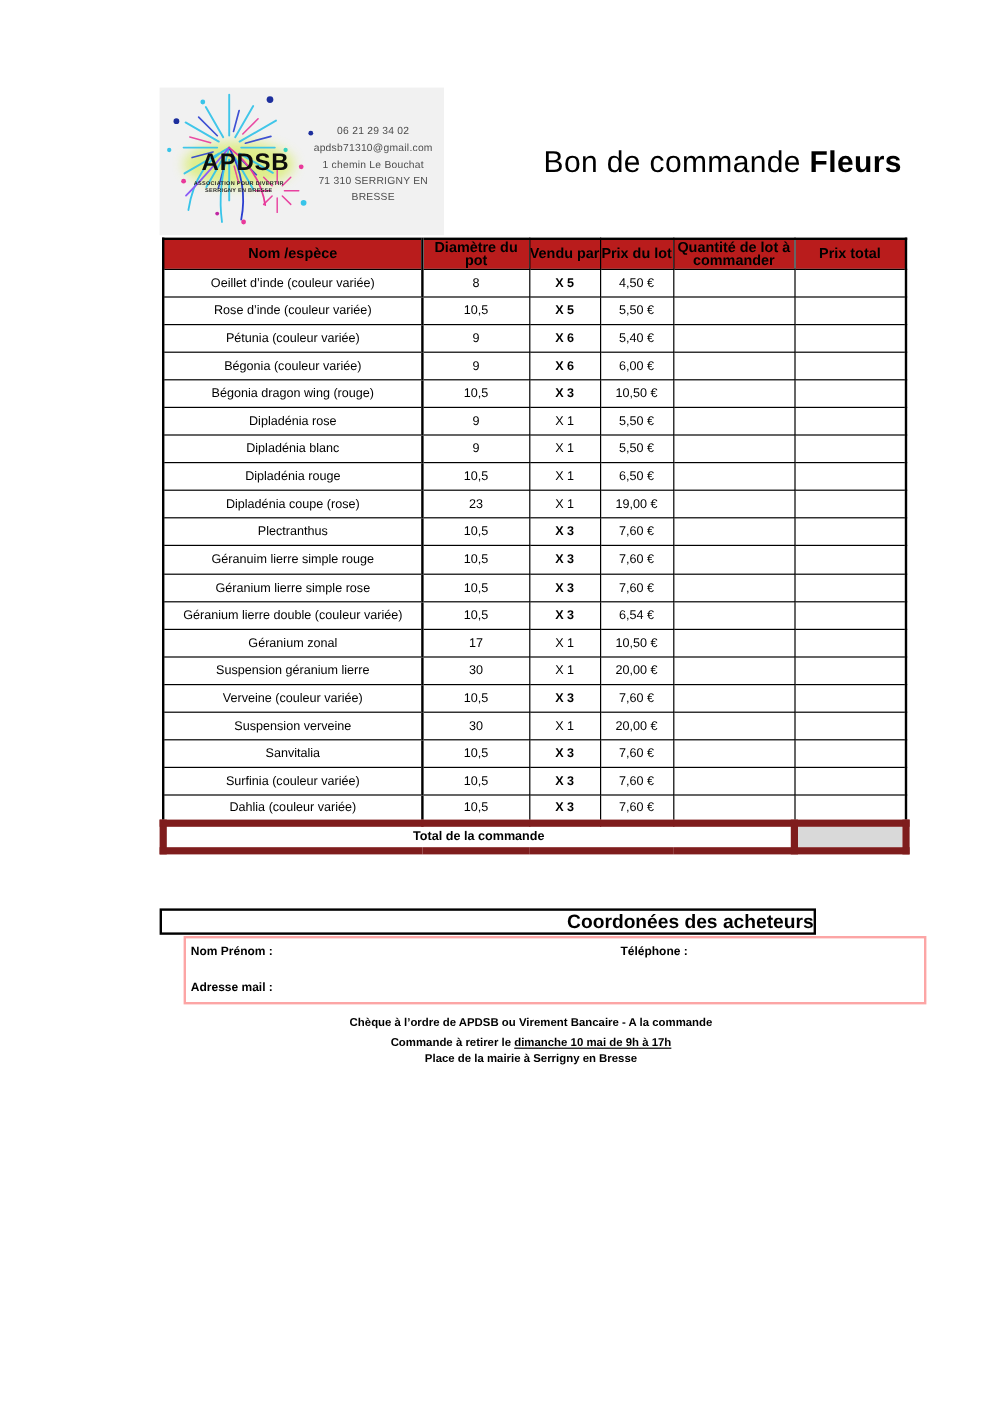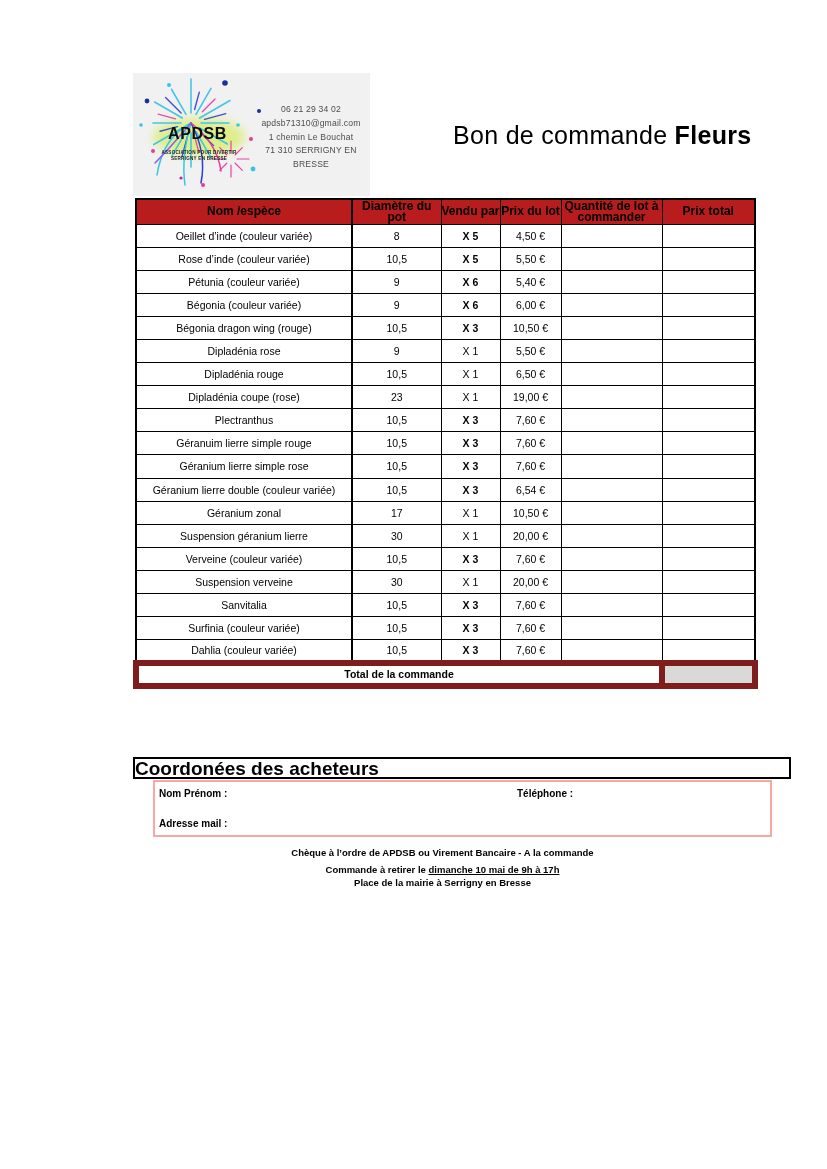--- a/index.html
+++ b/index.html
@@ -8,21 +8,21 @@
     width:827px; height:1169px; background:#ffffff;
     font-family:"Liberation Sans", sans-serif; color:#000;
     position:relative; overflow:hidden;
   }
   .page { position:absolute; inset:0; }
 
   
   .logo-box { position:absolute; left:133px; top:73px; width:237px; height:123px; background:#f1f1f1; }
   .fw { position:absolute; left:0; top:0; }
   .logo-name {
-    position:absolute; left:35px; top:52px; font-size:16px; font-weight:800;
+    position:absolute; left:35px; top:52px; font-size:20px; font-weight:800;
     letter-spacing:0.6px; color:#0d0d0d; white-space:nowrap;
   }
   .logo-caption {
     position:absolute; left:10px; top:77px; width:112px; text-align:center;
     font-size:4.6px; line-height:5.8px; font-weight:700; color:#1f1f1f; letter-spacing:0.25px;
   }
   .contact {
     position:absolute; left:120px; top:30px; width:116px; text-align:center;
     font-size:8.6px; line-height:13.8px; color:#4d4d4d; letter-spacing:0.2px;
   }
@@ -41,22 +41,22 @@
   .h-name, .c-name { border-right-width:2px !important; }
   table.order tbody td { height:23.1px; font-size:10.5px; text-align:center; }
   td.c-name { text-align:left; padding-left:4px; }
   .bold { font-weight:700; }
   tr.total-row td { border:6px solid #7f1d1d; height:21px; }
   td.total-label { font-size:13.5px; font-weight:700; text-align:center; }
   td.total-gray { background:#d9d9d9; }
 
   
   .buyers-heading {
-    position:absolute; left:133px; top:757px; width:658px; height:22px;
-    border:2px solid #000; text-align:left; font-size:19px; font-weight:700; line-height:19px;
+    position:absolute; left:133px; top:757px; width:547px; height:22px;
+    border:2px solid #000; text-align:right; font-size:16px; font-weight:700; line-height:19px;
   }
   .buyer-box { position:absolute; left:133px; top:780px; width:619px; height:57px; border:2px solid #fca5a5;margin-left:20px; }
   .buyer-label { position:absolute; font-size:10px; font-weight:700; white-space:nowrap; }
   .lbl-name  { left:4px;  top:6px; }
   .lbl-phone { left:362px; top:6px; }
   .lbl-mail  { left:4px;  top:36px; }
 
   
   .footer { position:absolute; left:133px; top:847px; width:619px; text-align:center;
     font-weight:700; font-size:9.5px; color:#000; }
@@ -212,20 +212,28 @@
         </tr>
       <tr>
           <td class="c-name">Dipladénia rose</td>
           <td>9</td>
           <td>X 1</td>
           <td>5,50 €</td>
           <td></td>
           <td></td>
         </tr>
       <tr>
+          <td class="c-name">Dipladénia blanc</td>
+          <td>9</td>
+          <td>X 1</td>
+          <td>5,50 €</td>
+          <td></td>
+          <td></td>
+        </tr>
+      <tr>
           <td class="c-name">Dipladénia rouge</td>
           <td>10,5</td>
           <td>X 1</td>
           <td>6,50 €</td>
           <td></td>
           <td></td>
         </tr>
       <tr>
           <td class="c-name">Dipladénia coupe (rose)</td>
           <td>23</td>

